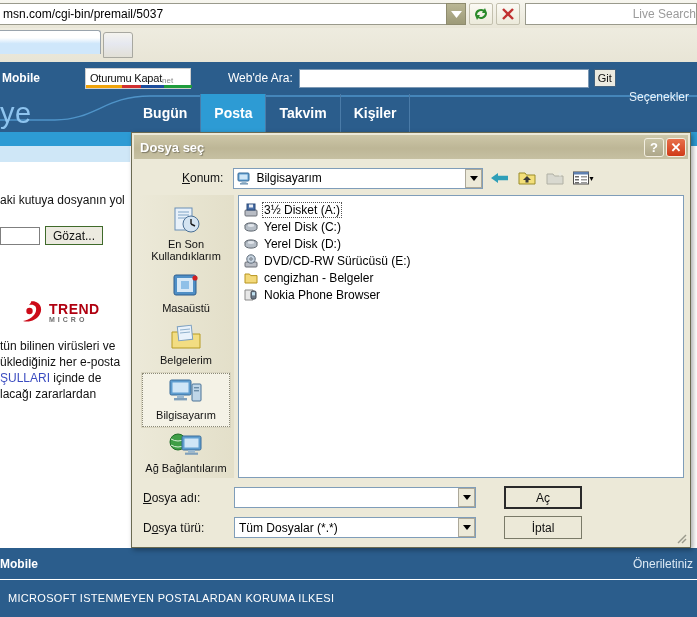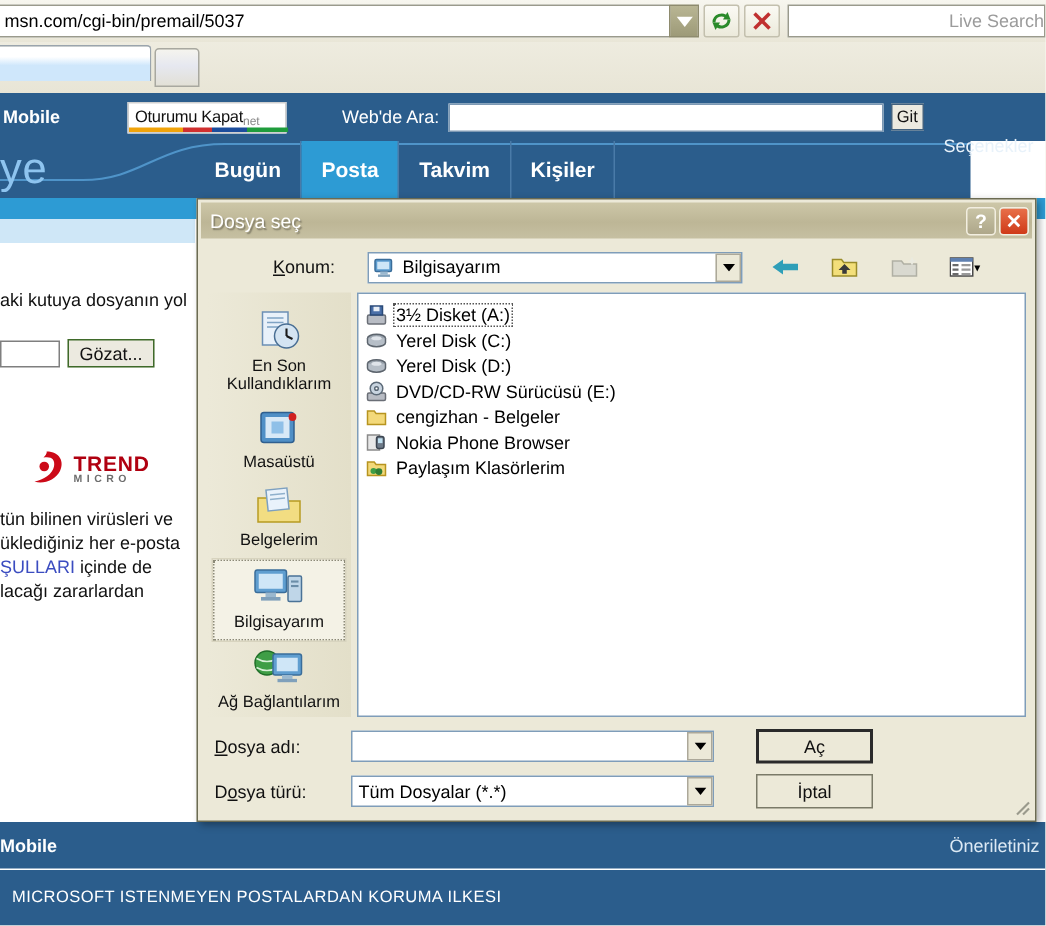--- a/index.html
+++ b/index.html
@@ -111,21 +111,21 @@
     background: #ffffff; border: 1px solid #7d99b4;
   }
   #websearch-go {
     margin-left: 5px; width: 22px; height: 18px;
     background: #eceae0; border: 1px solid #43627f;
     display: flex; align-items: center; justify-content: center;
     font-size: 11px; color: #111;
   }
 
   #brand-band {
-    position: absolute; left: 0; top: 32px; width: 647px; height: 38px;
+    position: absolute; left: 0; top: 32px; width: 697px; height: 38px;
     background: #2b5d8c; overflow: hidden;
   }
   #brand-text {
     position: absolute; left: 0; top: 3px;
     color: #8ec4ef; font-size: 29px; letter-spacing: 0.5px;
   }
   #brand-swoosh { position: absolute; left: 0; top: 0; }
 
   #nav-tabs {
     position: absolute; left: 130px; top: 32px; height: 38px;
@@ -196,34 +196,34 @@
     background: #ece9d8;
     border: 1px solid #6b6b52;
     box-shadow: 2px 2px 5px rgba(0,0,0,0.35);
   }
   #dialog-titlebar {
     height: 24px; margin: 2px;
     background: linear-gradient(#cdc7a8, #bdb696 55%, #c6c0a2);
     display: flex; align-items: center; padding: 0 2px 0 6px;
   }
   #dialog-title {
-    flex: 1; color: #ffffff; font-weight: normal; font-size: 13px;
+    flex: 1; color: #ffffff; font-weight: bold; font-size: 13px;
     text-shadow: 1px 1px 1px rgba(0,0,0,0.35);
   }
   .title-btn {
     width: 20px; height: 19px; margin-left: 2px;
     border: 1px solid #f2eee0; border-radius: 3px;
     display: flex; align-items: center; justify-content: center;
     font-size: 13px; font-weight: bold; color: #ffffff;
   }
   #help-button { background: linear-gradient(#c9c4a6, #aea78a); }
   #close-button { background: linear-gradient(#e8704a, #cf3a18); }
 
   #dialog-toolbar {
-    height: 34px; display: flex; align-items: center; padding: 0 6px; gap: 12px;
+    height: 34px; display: flex; align-items: center; padding: 0 6px;
   }
   #lookin-label { font-size: 12px; color: #111; margin-left: 44px; }
   #lookin-combo {
     margin-left: 10px; width: 250px; height: 21px;
     background: #ffffff; border: 1px solid #7f9db9;
     display: flex; align-items: center; padding-left: 3px;
   }
   #lookin-value { margin-left: 4px; font-size: 12px; color: #000; }
   #lookin-arrow {
     margin-left: auto; width: 17px; height: 19px;
@@ -643,28 +643,20 @@
       <div class="file-row">
         <svg width="14" height="14" viewBox="0 0 14 14">
           <path d="M1 2 h8 v10 h-8 z" fill="#e8e8e8" stroke="#8a8a8a"></path>
           <rect x="7" y="3" width="5" height="8" rx="1.5" fill="#6e7a88" stroke="#3c4652"></rect>
           <rect x="8" y="4.2" width="3" height="3.2" fill="#bfe0f0"></rect>
         </svg>
         <span class="file-name">Nokia Phone Browser</span>
       </div>
 
 
-      <div class="file-row">
-        <svg width="14" height="14" viewBox="0 0 14 14">
-          <path d="M1 3 h4.5 l1.2 1.6 h6.3 v7.4 h-12 z" fill="#f3d97a" stroke="#b7941f"></path>
-          <circle cx="5" cy="9" r="2" fill="#3f9e46"></circle>
-          <circle cx="8.6" cy="9.4" r="2.3" fill="#2f7e36"></circle>
-        </svg>
-        <span class="file-name">Paylaşım Klasörlerim</span>
-      </div>
 
     </div>
   </div>
 
   <div id="dialog-bottom">
 
     <div class="bottom-row">
       <span class="bottom-label"><span class="u">D</span>osya adı:</span>
       <div class="bottom-combo">
         <span></span>

